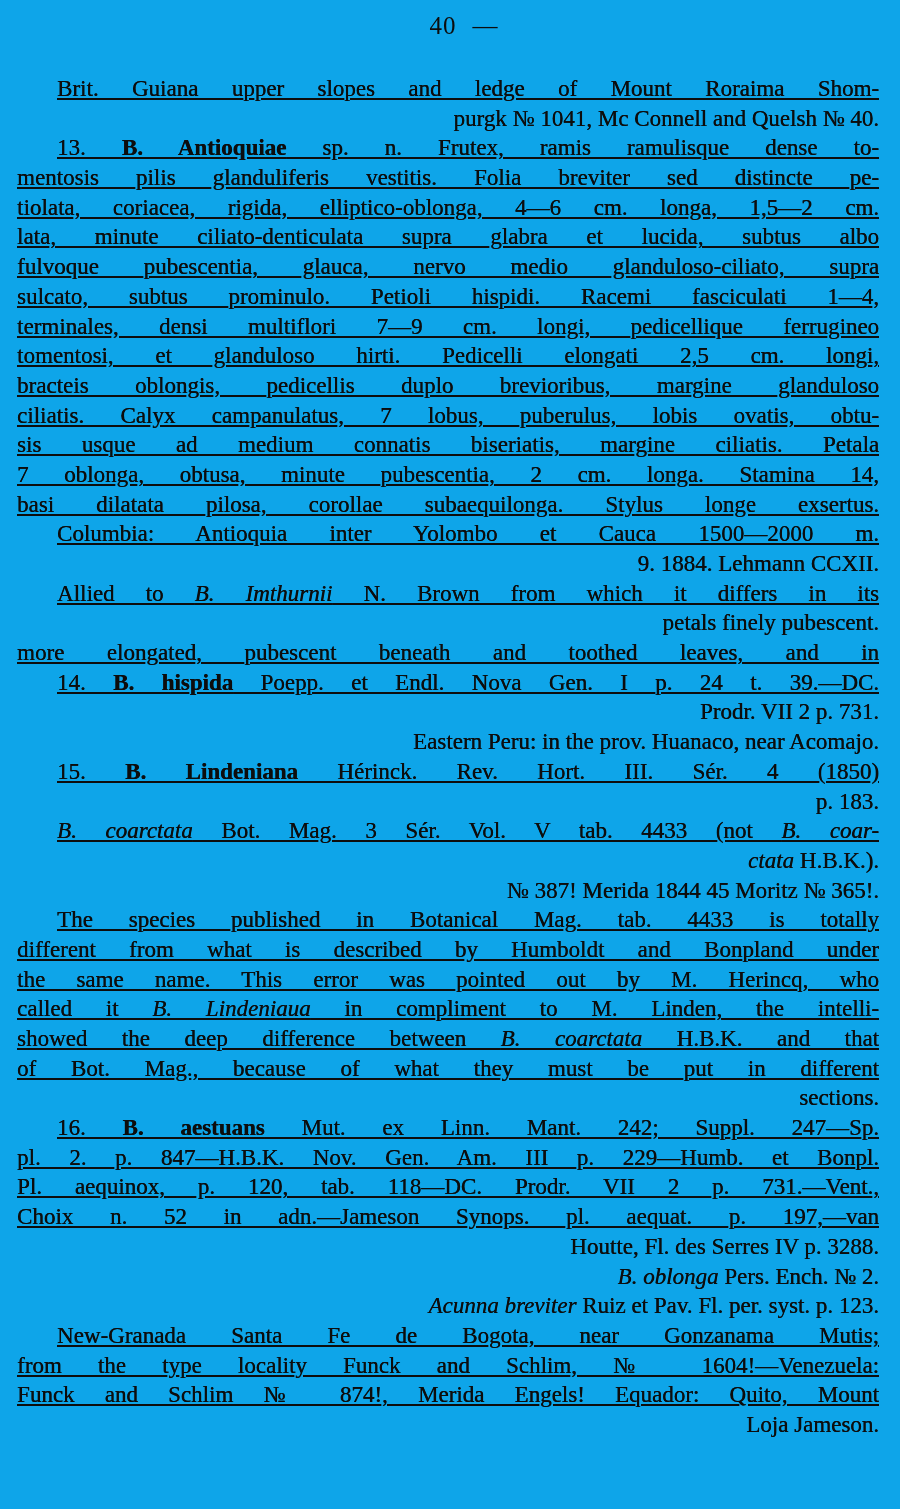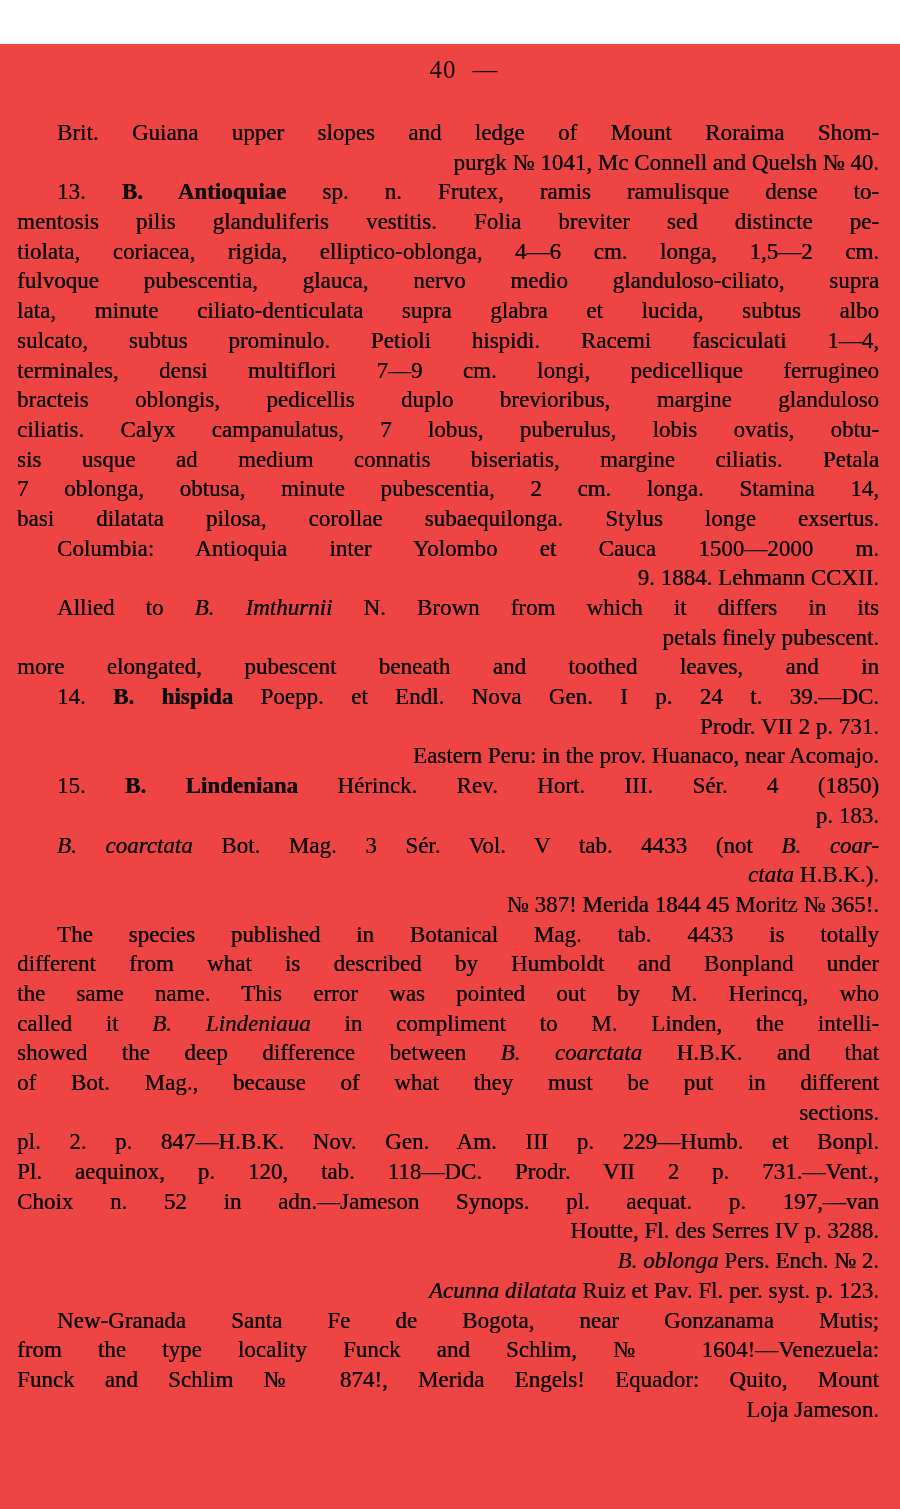--- a/index.html
+++ b/index.html
@@ -11,22 +11,21 @@
     width: 900px;
     height: 1509px;
     position: relative;
     overflow: hidden;
     font-family: "Liberation Serif", "DejaVu Serif", serif;
     color: #0d0d0d;
   }
   .page {
     position: absolute;
     inset: 0;
-    background: #ef4444;
-    margin-top: 44px;
+    background: #0ea5e9;
   }
   .page-header {
     position: absolute;
     top: 12px;
     left: 0;
     width: 900px;
     text-align: center;
     font-size: 25px;
     letter-spacing: 1px;
     transform: translateX(14px);
@@ -47,44 +46,46 @@
     display: block;
     height: 29.7px;
     line-height: 29.7px;
     white-space: normal;
     overflow: hidden;
     text-align: right;
   }
   .line.justify {
     text-align: justify;
     text-align-last: justify;
+    text-decoration: underline;
   }
   .line.indent {
     padding-left: 40px;
   }
   .b { font-weight: bold; }
   .i { font-style: italic; }
 </style>
 </head>
 <body>
 
 <div class="page">
   <div class="page-header">
     <span>40</span><span class="dash">—</span>
   </div>
   <div class="text-block">
       <div class="line indent justify"><span>Brit. Guiana upper slopes and ledge of Mount Roraima Shom-</span></div>
       <div class="line"><span>purgk № 1041, Mc Connell and Quelsh № 40.</span></div>
       <div class="line indent justify"><span>13. </span><span class="b">B. Antioquiae</span><span> sp. n. Frutex, ramis ramulisque dense to-</span></div>
       <div class="line justify"><span>mentosis pilis glanduliferis vestitis. Folia breviter sed distincte pe-</span></div>
       <div class="line justify"><span>tiolata, coriacea, rigida, elliptico-oblonga, 4—6 cm. longa, 1,5—2 cm.</span></div>
+      <div class="line justify"><span>lata, minute ciliato-denticulata supra glabra et lucida, subtus albo</span></div>
       <div class="line justify"><span>fulvoque pubescentia, glauca, nervo medio glanduloso-ciliato, supra</span></div>
-      <div class="line justify"><span>lata, minute ciliato-denticulata supra glabra et lucida, subtus albo</span></div>
       <div class="line justify"><span>sulcato, subtus prominulo. Petioli hispidi. Racemi fasciculati 1—4,</span></div>
       <div class="line justify"><span>terminales, densi multiflori 7—9 cm. longi, pedicellique ferrugineo</span></div>
+      <div class="line justify"><span>tomentosi, et glanduloso hirti. Pedicelli elongati 2,5 cm. longi,</span></div>
       <div class="line justify"><span>bracteis oblongis, pedicellis duplo brevioribus, margine glanduloso</span></div>
       <div class="line justify"><span>ciliatis. Calyx campanulatus, 7 lobus, puberulus, lobis ovatis, obtu-</span></div>
       <div class="line justify"><span>sis usque ad medium connatis biseriatis, margine ciliatis. Petala</span></div>
       <div class="line justify"><span>7 oblonga, obtusa, minute pubescentia, 2 cm. longa. Stamina 14,</span></div>
       <div class="line justify"><span>basi dilatata pilosa, corollae subaequilonga. Stylus longe exsertus.</span></div>
       <div class="line indent justify"><span>Columbia: Antioquia inter Yolombo et Cauca 1500—2000 m.</span></div>
       <div class="line"><span>9. 1884. Lehmann CCXII.</span></div>
       <div class="line indent justify"><span>Allied to </span><span class="i">B. Imthurnii</span><span> N. Brown from which it differs in its</span></div>
       <div class="line"><span>petals finely pubescent.</span></div>
       <div class="line justify"><span>more elongated, pubescent beneath and toothed leaves, and in</span></div>
@@ -96,24 +97,25 @@
       <div class="line indent justify"><span class="i">B. coarctata</span><span> Bot. Mag. 3 Sér. Vol. V tab. 4433 (not </span><span class="i">B. coar-</span></div>
       <div class="line"><span class="i">ctata</span><span> H.B.K.).</span></div>
       <div class="line"><span>№ 387! Merida 1844 45 Moritz № 365!.</span></div>
       <div class="line indent justify"><span>The species published in Botanical Mag. tab. 4433 is totally</span></div>
       <div class="line justify"><span>different from what is described by Humboldt and Bonpland under</span></div>
       <div class="line justify"><span>the same name. This error was pointed out by M. Herincq, who</span></div>
       <div class="line justify"><span>called it </span><span class="i">B. Lindeniaua</span><span> in compliment to M. Linden, the intelli-</span></div>
       <div class="line justify"><span>showed the deep difference between </span><span class="i">B. coarctata</span><span> H.B.K. and that</span></div>
       <div class="line justify"><span>of Bot. Mag., because of what they must be put in different</span></div>
       <div class="line"><span>sections.</span></div>
+      <div class="line indent justify"><span>16. </span><span class="b">B. aestuans</span><span> Mut. ex Linn. Mant. 242; Suppl. 247—Sp.</span></div>
       <div class="line justify"><span>pl. 2. p. 847—H.B.K. Nov. Gen. Am. III p. 229—Humb. et Bonpl.</span></div>
       <div class="line justify"><span>Pl. aequinox, p. 120, tab. 118—DC. Prodr. VII 2 p. 731.—Vent.,</span></div>
       <div class="line justify"><span>Choix n. 52 in adn.—Jameson Synops. pl. aequat. p. 197,—van</span></div>
       <div class="line"><span>Houtte, Fl. des Serres IV p. 3288.</span></div>
       <div class="line indent"><span class="i">B. oblonga</span><span> Pers. Ench. № 2.</span></div>
-      <div class="line indent"><span class="i">Acunna dilatata</span><span> Ruiz et Pav. Fl. per. syst. p. 123.</span></div>
+      <div class="line indent"><span class="i">Acunna breviter</span><span> Ruiz et Pav. Fl. per. syst. p. 123.</span></div>
       <div class="line indent justify"><span>New-Granada Santa Fe de Bogota, near Gonzanama Mutis;</span></div>
       <div class="line justify"><span>from the type locality Funck and Schlim, № 1604!—Venezuela:</span></div>
       <div class="line justify"><span>Funck and Schlim № 874!, Merida Engels! Equador: Quito, Mount</span></div>
       <div class="line"><span>Loja Jameson.</span></div>
     </div>
 </div>
 
 </body></html>

